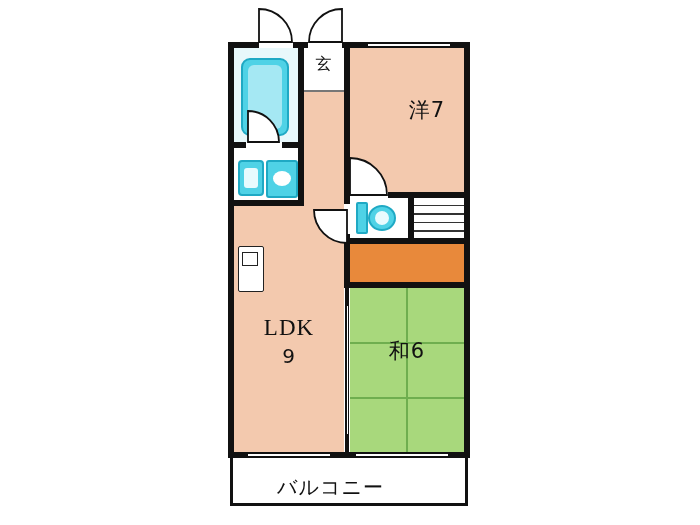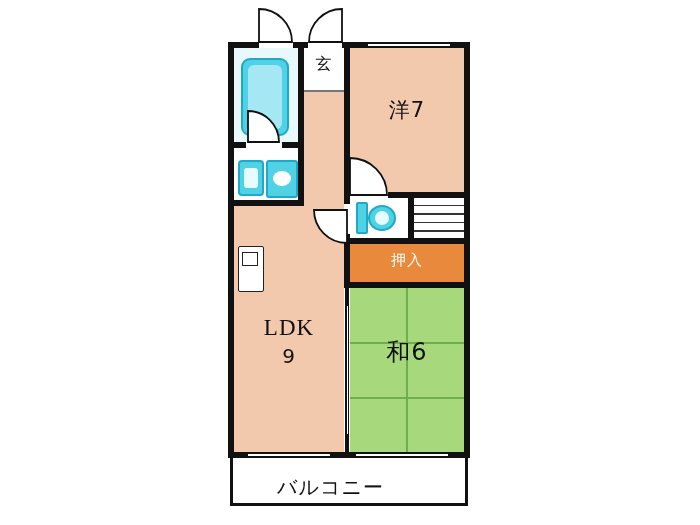--- a/index.html
+++ b/index.html
@@ -92,20 +92,19 @@
 
   <svg class="overlay" width="700" height="525">
     <path class="arc" d="M259,42 L259,9 A33,33 0 0 1 292,42 Z"></path>
     <path class="arc" d="M342,42 L342,9 A33,33 0 0 0 309,42 Z"></path>
     <path class="arc" d="M248,142 L248,111 A31,31 0 0 1 279,142 Z"></path>
     <path class="arc" d="M350,195 L350,158 A37,37 0 0 1 387,195 Z"></path>
     <path class="arc" d="M347,210 L314,210 A33,33 0 0 0 347,243 Z"></path>
   </svg>
 
   <div class="lbl" style="left:304px;top:56px;width:40px;font-size:16px;">玄</div>
-  <div class="lbl" style="left:350px;top:99px;width:114px;font-size:21px;">洋7</div>
-  <div class="lbl" style="left:350px;top:253px;width:114px;font-size:15px;color:#ffffff;">押入</div>
-  <div class="lbl" style="left:350px;top:340px;width:114px;font-size:24px;">和6</div>
+  <div class="lbl" style="left:350px;top:99px;width:114px;font-size:21px;padding-left:20px;">洋7</div>
+  <div class="lbl" style="left:350px;top:340px;width:114px;font-size:21px;">和6</div>
   <div class="lbl" style="left:234px;top:316px;width:110px;font-size:23px;font-family:Liberation Serif, serif;">LDK</div>
   <div class="lbl" style="left:234px;top:346px;width:110px;font-size:20px;">9</div>
   <div class="lbl" style="left:230px;top:477px;width:201px;font-size:20px;">バルコニー</div>
 
 </div>
 
 </body></html>

